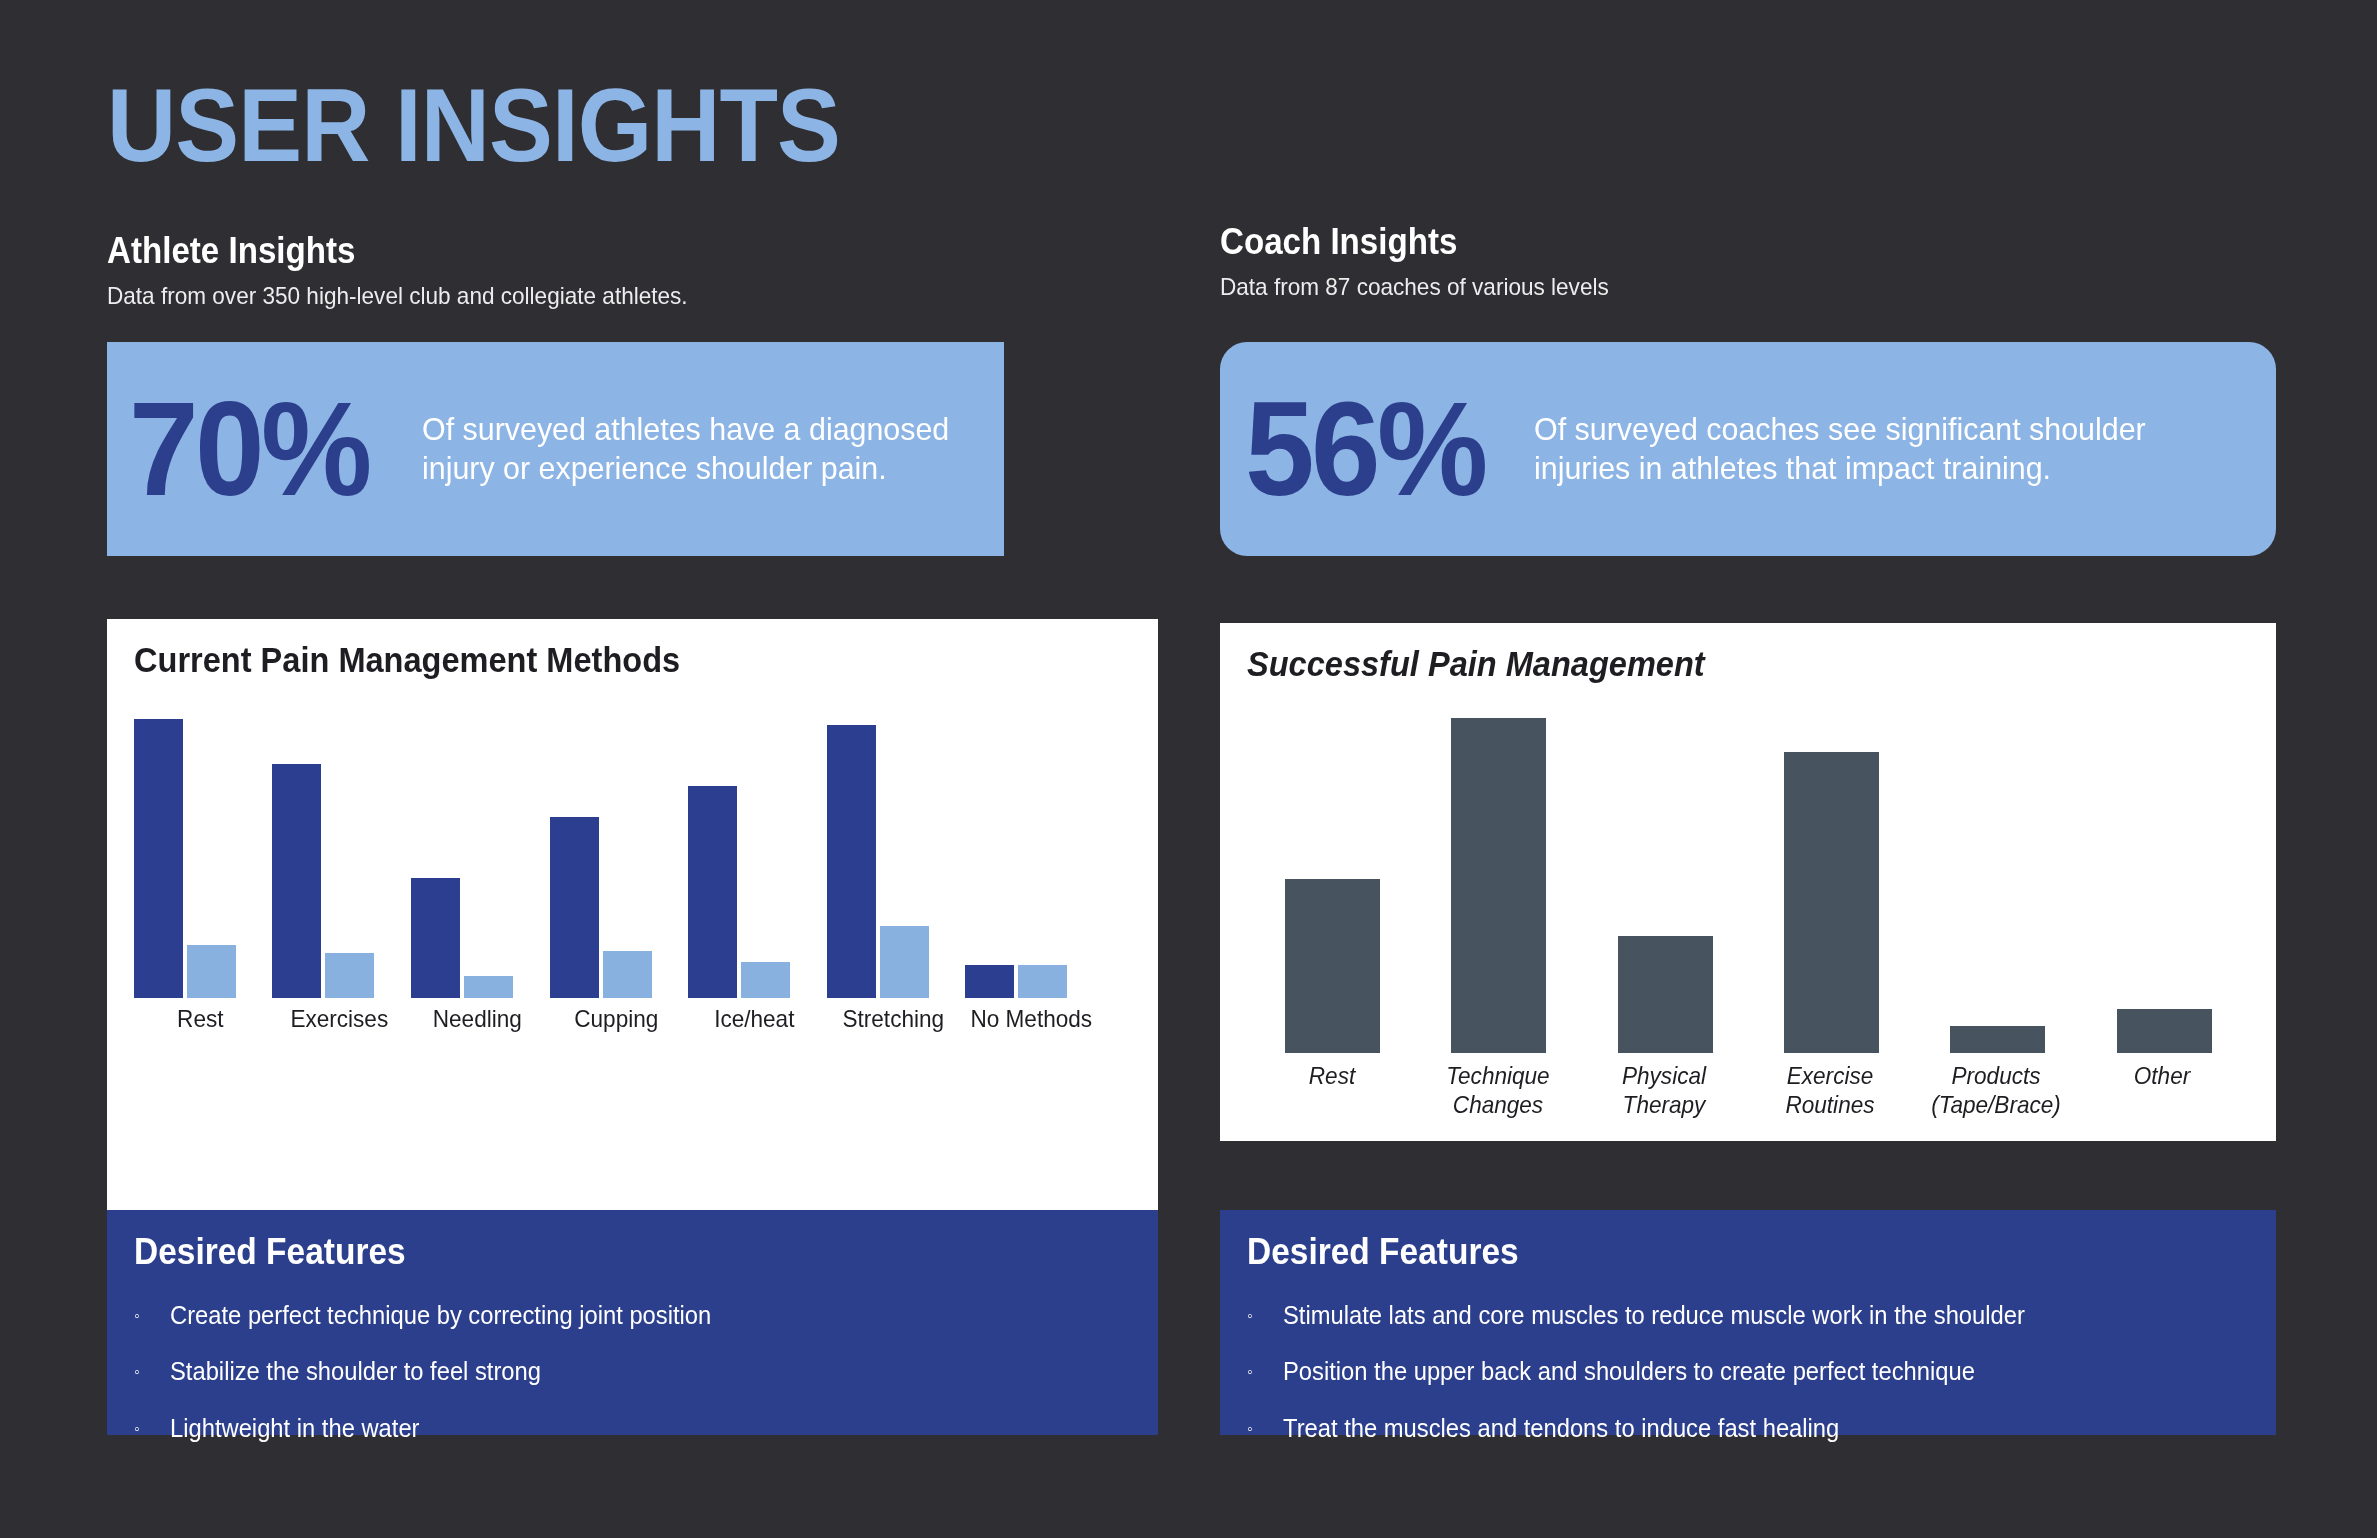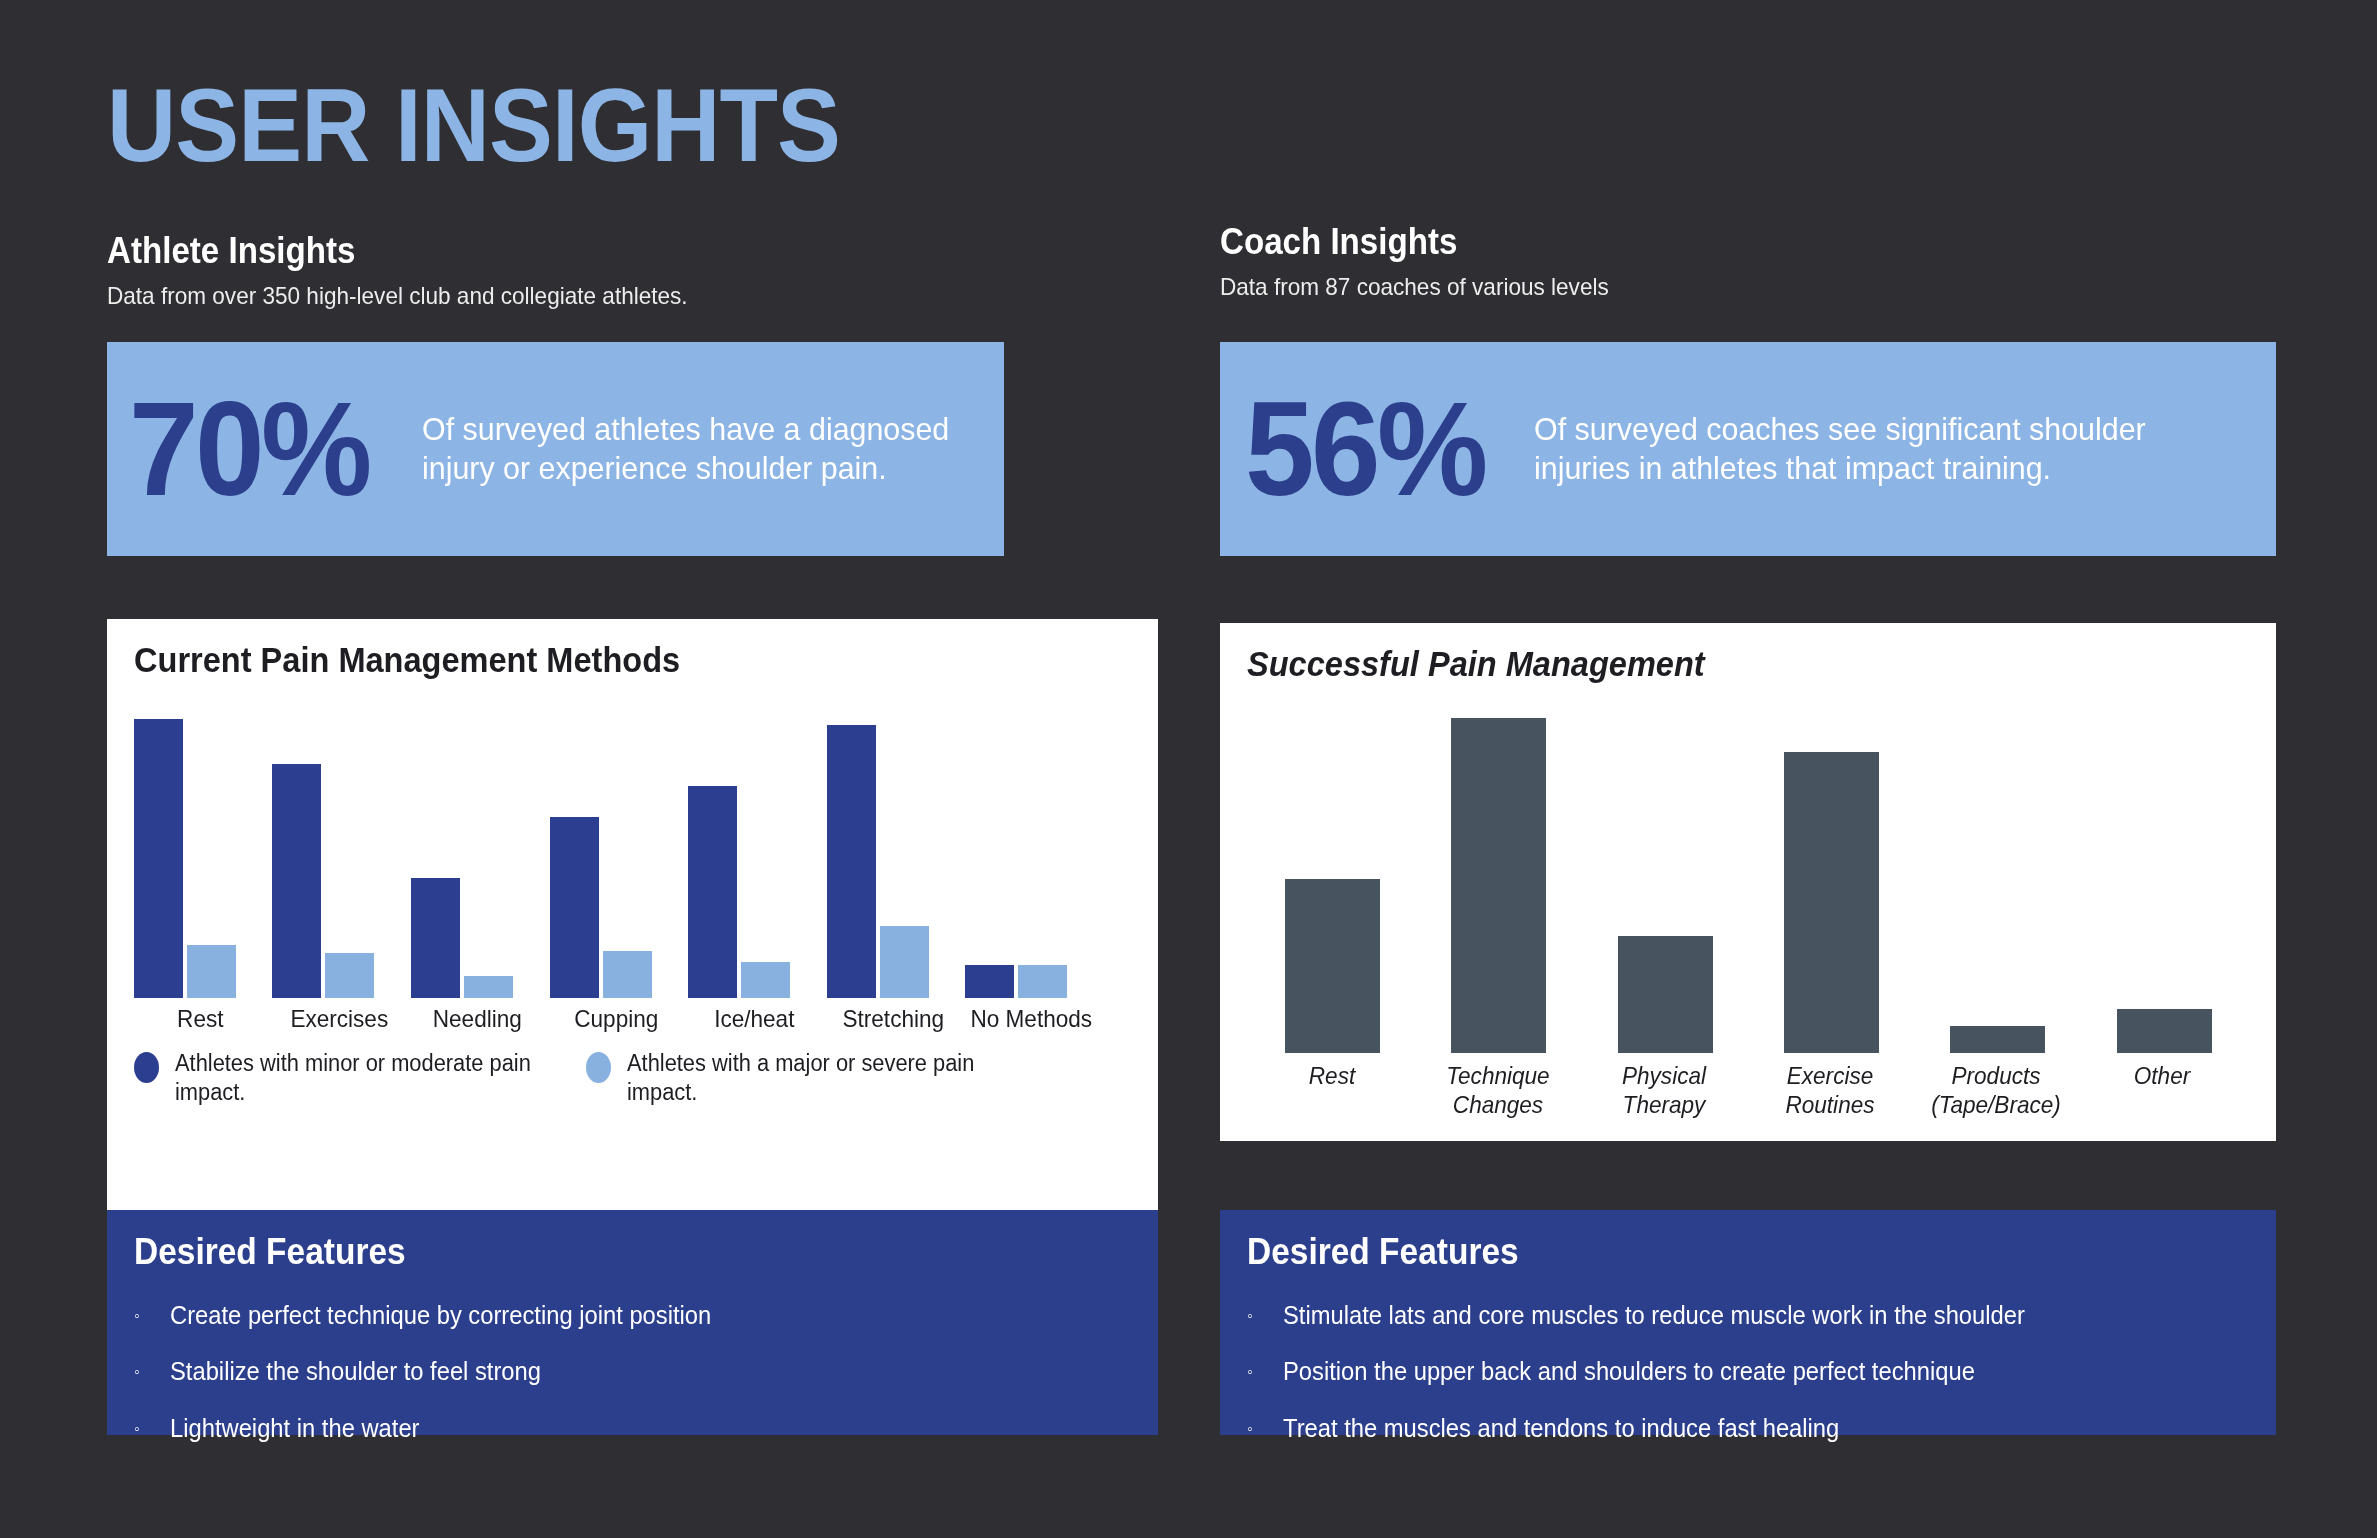--- a/index.html
+++ b/index.html
@@ -176,30 +176,20 @@
     <div class="cat-labels" id="cats-left" style="left:24px;top:385px;width:970px;">
         <div class="cat-label" style="width: 139px;">Rest</div>
         <div class="cat-label" style="width: 139px;">Exercises</div>
         <div class="cat-label" style="width: 139px;">Needling</div>
         <div class="cat-label" style="width: 139px;">Cupping</div>
         <div class="cat-label" style="width: 139px;">Ice/heat</div>
         <div class="cat-label" style="width: 139px;">Stretching</div>
         <div class="cat-label" style="width: 139px;">No Methods</div>
       </div>
 
-    <div class="legend" style="left:27px;top:430px;width:989px;">
-      <div class="legend-item" style="width:452px;">
-        <span class="legend-dot" id="legend-dot-0" style="background: rgb(44, 62, 143);"></span>
-        <span class="legend-label" style="width:380px;white-space:normal;">Athletes with minor or moderate pain impact.</span>
-      </div>
-      <div class="legend-item" style="width:452px;">
-        <span class="legend-dot" id="legend-dot-1" style="background: rgb(136, 177, 224);"></span>
-        <span class="legend-label" style="width:380px;white-space:normal;">Athletes with a major or severe pain impact.</span>
-      </div>
-    </div>
   </div>
 
   <div class="features-box" style="left:107px;top:1210px;width:1051px;height:225px;">
     <div class="features-title">Desired Features</div>
     <div id="athlete-features-list">
         <div class="feature-item">
           <span class="feature-bullet">◦</span>
           <span class="feature-text">Create perfect technique by correcting joint position</span>
         </div>
         <div class="feature-item">
@@ -209,21 +199,21 @@
         <div class="feature-item">
           <span class="feature-bullet">◦</span>
           <span class="feature-text">Lightweight in the water</span>
         </div>
       </div>
   </div>
 
   <div class="sec-head" style="left:1220px;top:221px;">Coach Insights</div>
   <div class="sec-sub" style="left:1220px;top:273px;">Data from 87 coaches of various levels</div>
 
-  <div class="stat-banner" style="left:1220px;top:342px;width:1056px;height:214px;padding-left:25px;">
+  <div class="stat-banner" style="left:1220px;top:342px;width:1056px;height:214px;padding-left:25px;border-radius:27px;">
     <div class="stat-number">56%</div>
     <div class="stat-text" style="margin-left:34px;width:666px;">Of surveyed coaches see significant shoulder injuries in athletes that impact training.</div>
   </div>
 
   <div class="chart-card" style="left:1220px;top:623px;width:1056px;height:518px;font-style:italic;">
     <div class="chart-title">Successful Pain Management</div>
 
     <div class="plot" id="plot-right" style="left:28.5px;top:95px;width:999px;height:335px;">
         <div class="bar-group" style="left: 36px; width: 95px;">
           <div class="bar" style="width: 95px; height: 174px; background: rgb(71, 83, 95);"></div>

